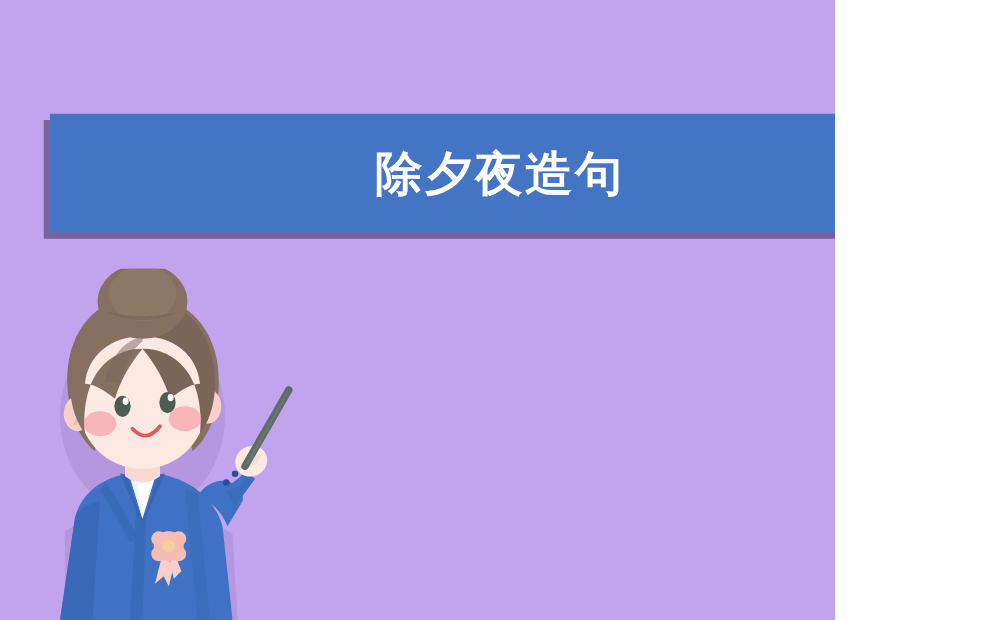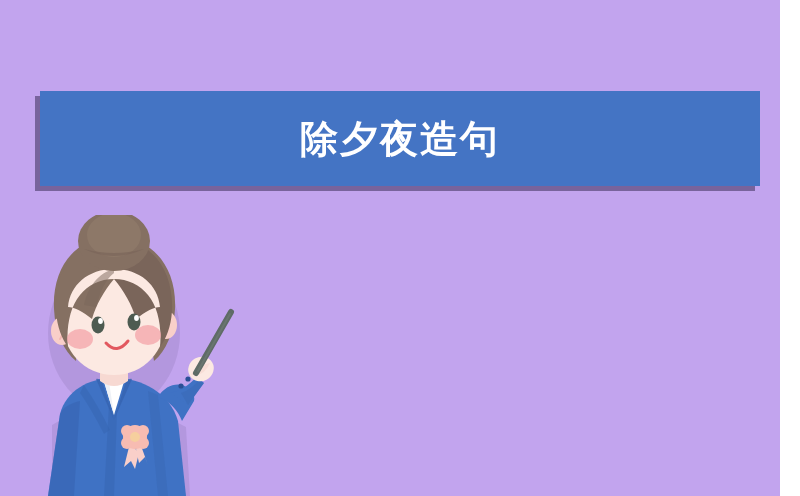--- a/index.html
+++ b/index.html
@@ -8,21 +8,21 @@
   }
   body {
     width: 800px;
     height: 496px;
     overflow: hidden;
     font-family: "Liberation Sans", sans-serif;
   }
 
   #page {
     position: relative;
-    width: 780px;
+    width: 668px;
     height: 496px;
     background: #c2a4ee;
     overflow: hidden;
   }
 
   
   #title-banner {
     position: absolute;
     left: 40px;
     top: 91px;

